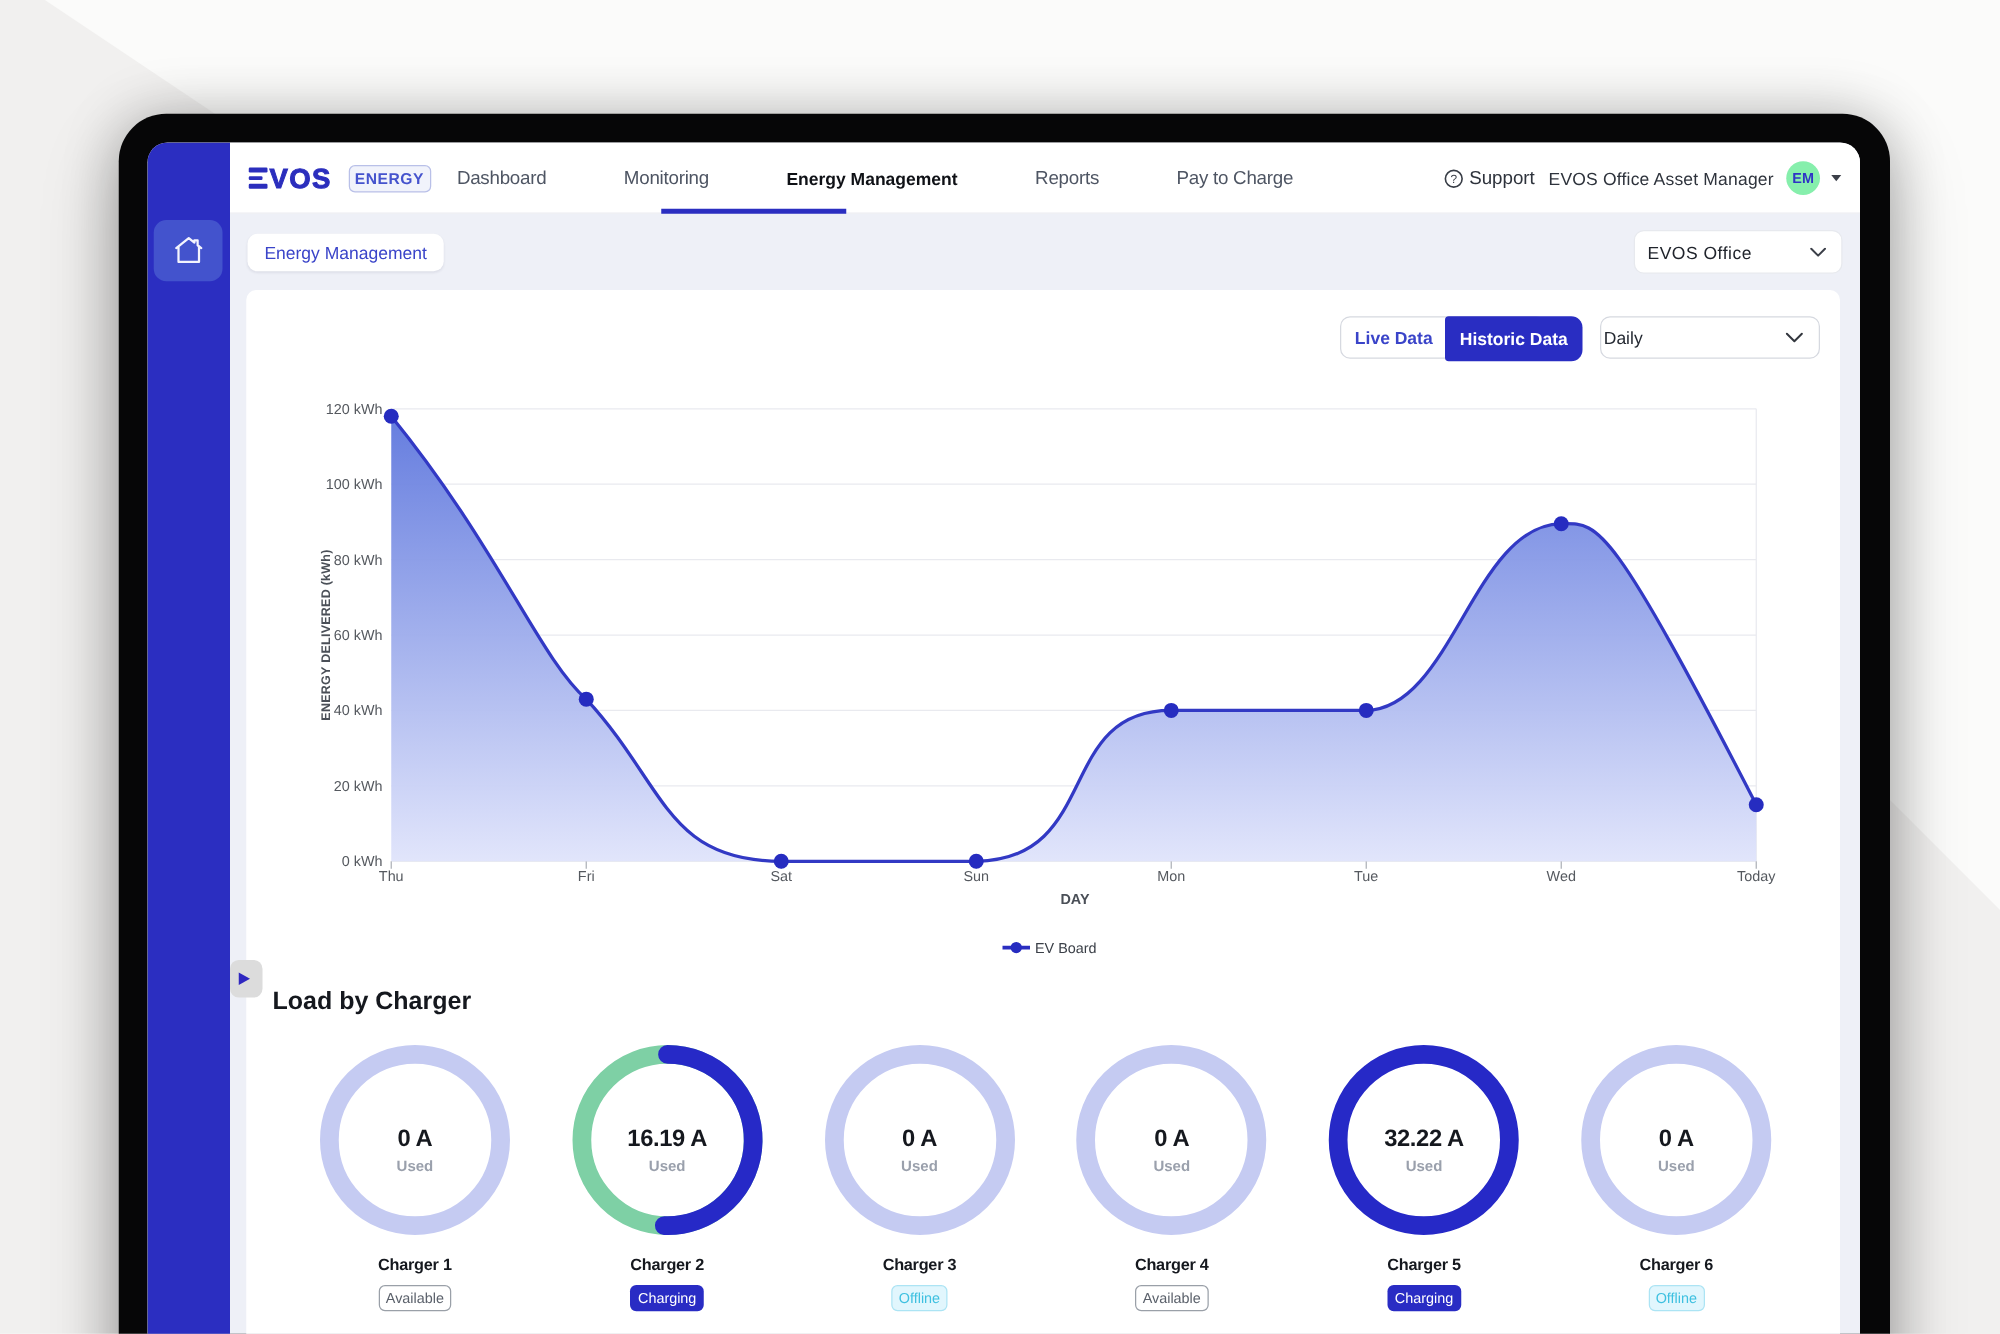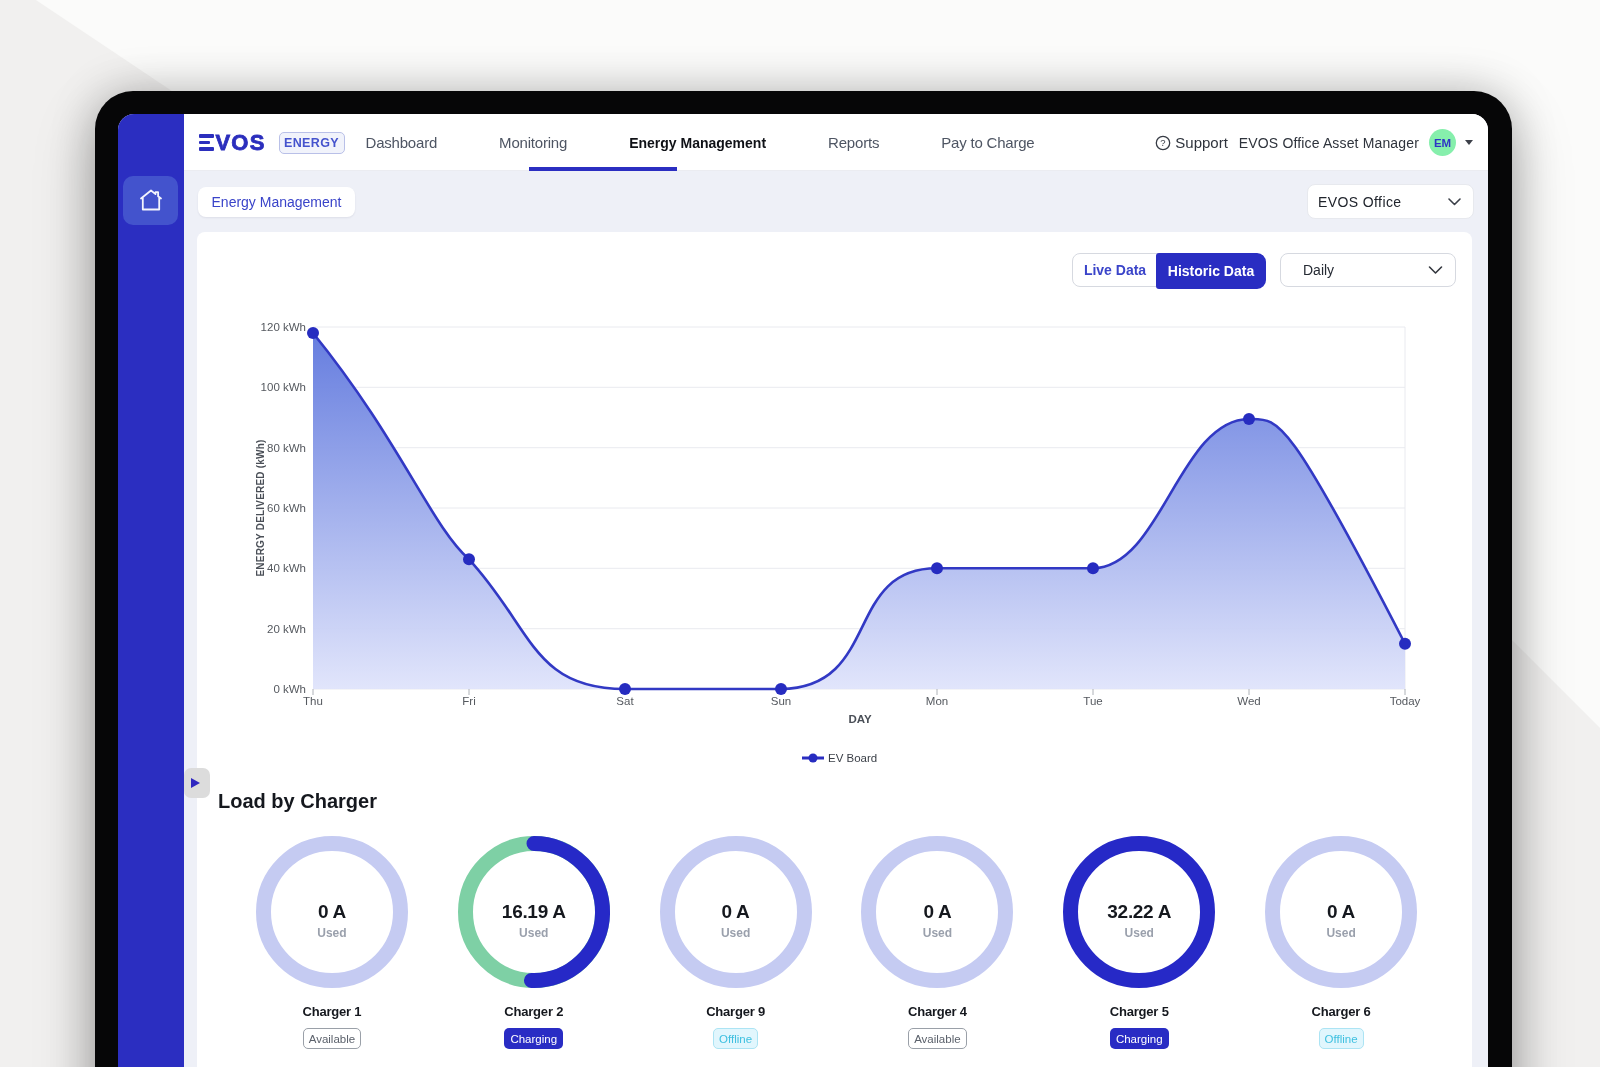--- a/index.html
+++ b/index.html
@@ -50,21 +50,21 @@
 
 .card { position:absolute; left:79px; top:118px; width:1275px; height:920px; background:#ffffff; border-radius:8px; }
 .title { position:absolute; left:21px; top:25px; font-size:21px; line-height:28px; color:#23272f; }
 .title b { color:#15181e; font-weight:bold; }
 .seg { position:absolute; left:875px; top:21px; width:165px; height:34px; border:1px solid #d6d9e0; border-radius:8px; background:#fff; }
 .seg .live { position:absolute; left:0; top:0; width:84px; height:32px; display:flex; align-items:center; justify-content:center;
   color:#3a44c9; font-size:14px; font-weight:bold; }
 .seg .hist { position:absolute; left:83px; top:-1px; width:110px; height:36px; background:#292dc2; border-radius:3px 9px 9px 3px;
   display:flex; align-items:center; justify-content:center; color:#fff; font-size:14px; font-weight:bold; }
 .daily { position:absolute; left:1083px; top:21px; width:176px; height:34px; border:1px solid #d6d9e0; border-radius:8px;
-  background:#fff; color:#252a33; font-size:14px; display:flex; align-items:center; padding-left:22px; }
+  background:#fff; color:#252a33; font-size:14px; display:flex; align-items:center; padding-left:2px; }
 .handle { position:absolute; left:-13px; top:536px; width:26px; height:30px; background:#dcdcdc; border-radius:7px; }
 .handle:after { content:""; position:absolute; left:7px; top:10px; width:0; height:0;
   border-top:5.5px solid transparent; border-bottom:5.5px solid transparent; border-left:9px solid #2f27c0; }
 .h2 { position:absolute; left:21px; top:555px; font-size:20px; font-weight:bold; color:#15181e; line-height:28px; }
 .chargers { position:absolute; left:34px; top:600px; width:1211px; display:flex; }
 .cell { width:201.83px; display:flex; flex-direction:column; align-items:center; }
 .cell .cname { margin-top:12px; font-size:13px; color:#15181e; font-weight:bold; letter-spacing:-0.2px; }
 .cell .status { margin-top:9px; height:21px; border-radius:5px; font-size:11.5px; display:flex; align-items:center; padding:0 5px; }
 .st-av { border:1px solid #9aa0a8; color:#5b616b; background:#fff; }
 .st-ch { background:#292cc4; color:#fff; padding:0 6px !important; }
@@ -232,21 +232,21 @@
       <div class="cell">
         <div class="dwrap">
           <svg width="160" height="160">
                 <circle cx="80" cy="80" r="68.5" fill="none" stroke="#c5cbf2" stroke-width="15"></circle>
               </svg>
           <div class="donut-txt">
                 <div class="dval">0 A</div>
                 <div class="dused">Used</div>
               </div>
         </div>
-        <div class="cname">Charger 9</div>
+        <div class="cname">Charger 3</div>
         <div class="status st-of">Offline</div>
       </div>
       <div class="cell">
         <div class="dwrap">
           <svg width="160" height="160">
                 <circle cx="80" cy="80" r="68.5" fill="none" stroke="#c5cbf2" stroke-width="15"></circle>
               </svg>
           <div class="donut-txt">
                 <div class="dval">0 A</div>
                 <div class="dused">Used</div>

